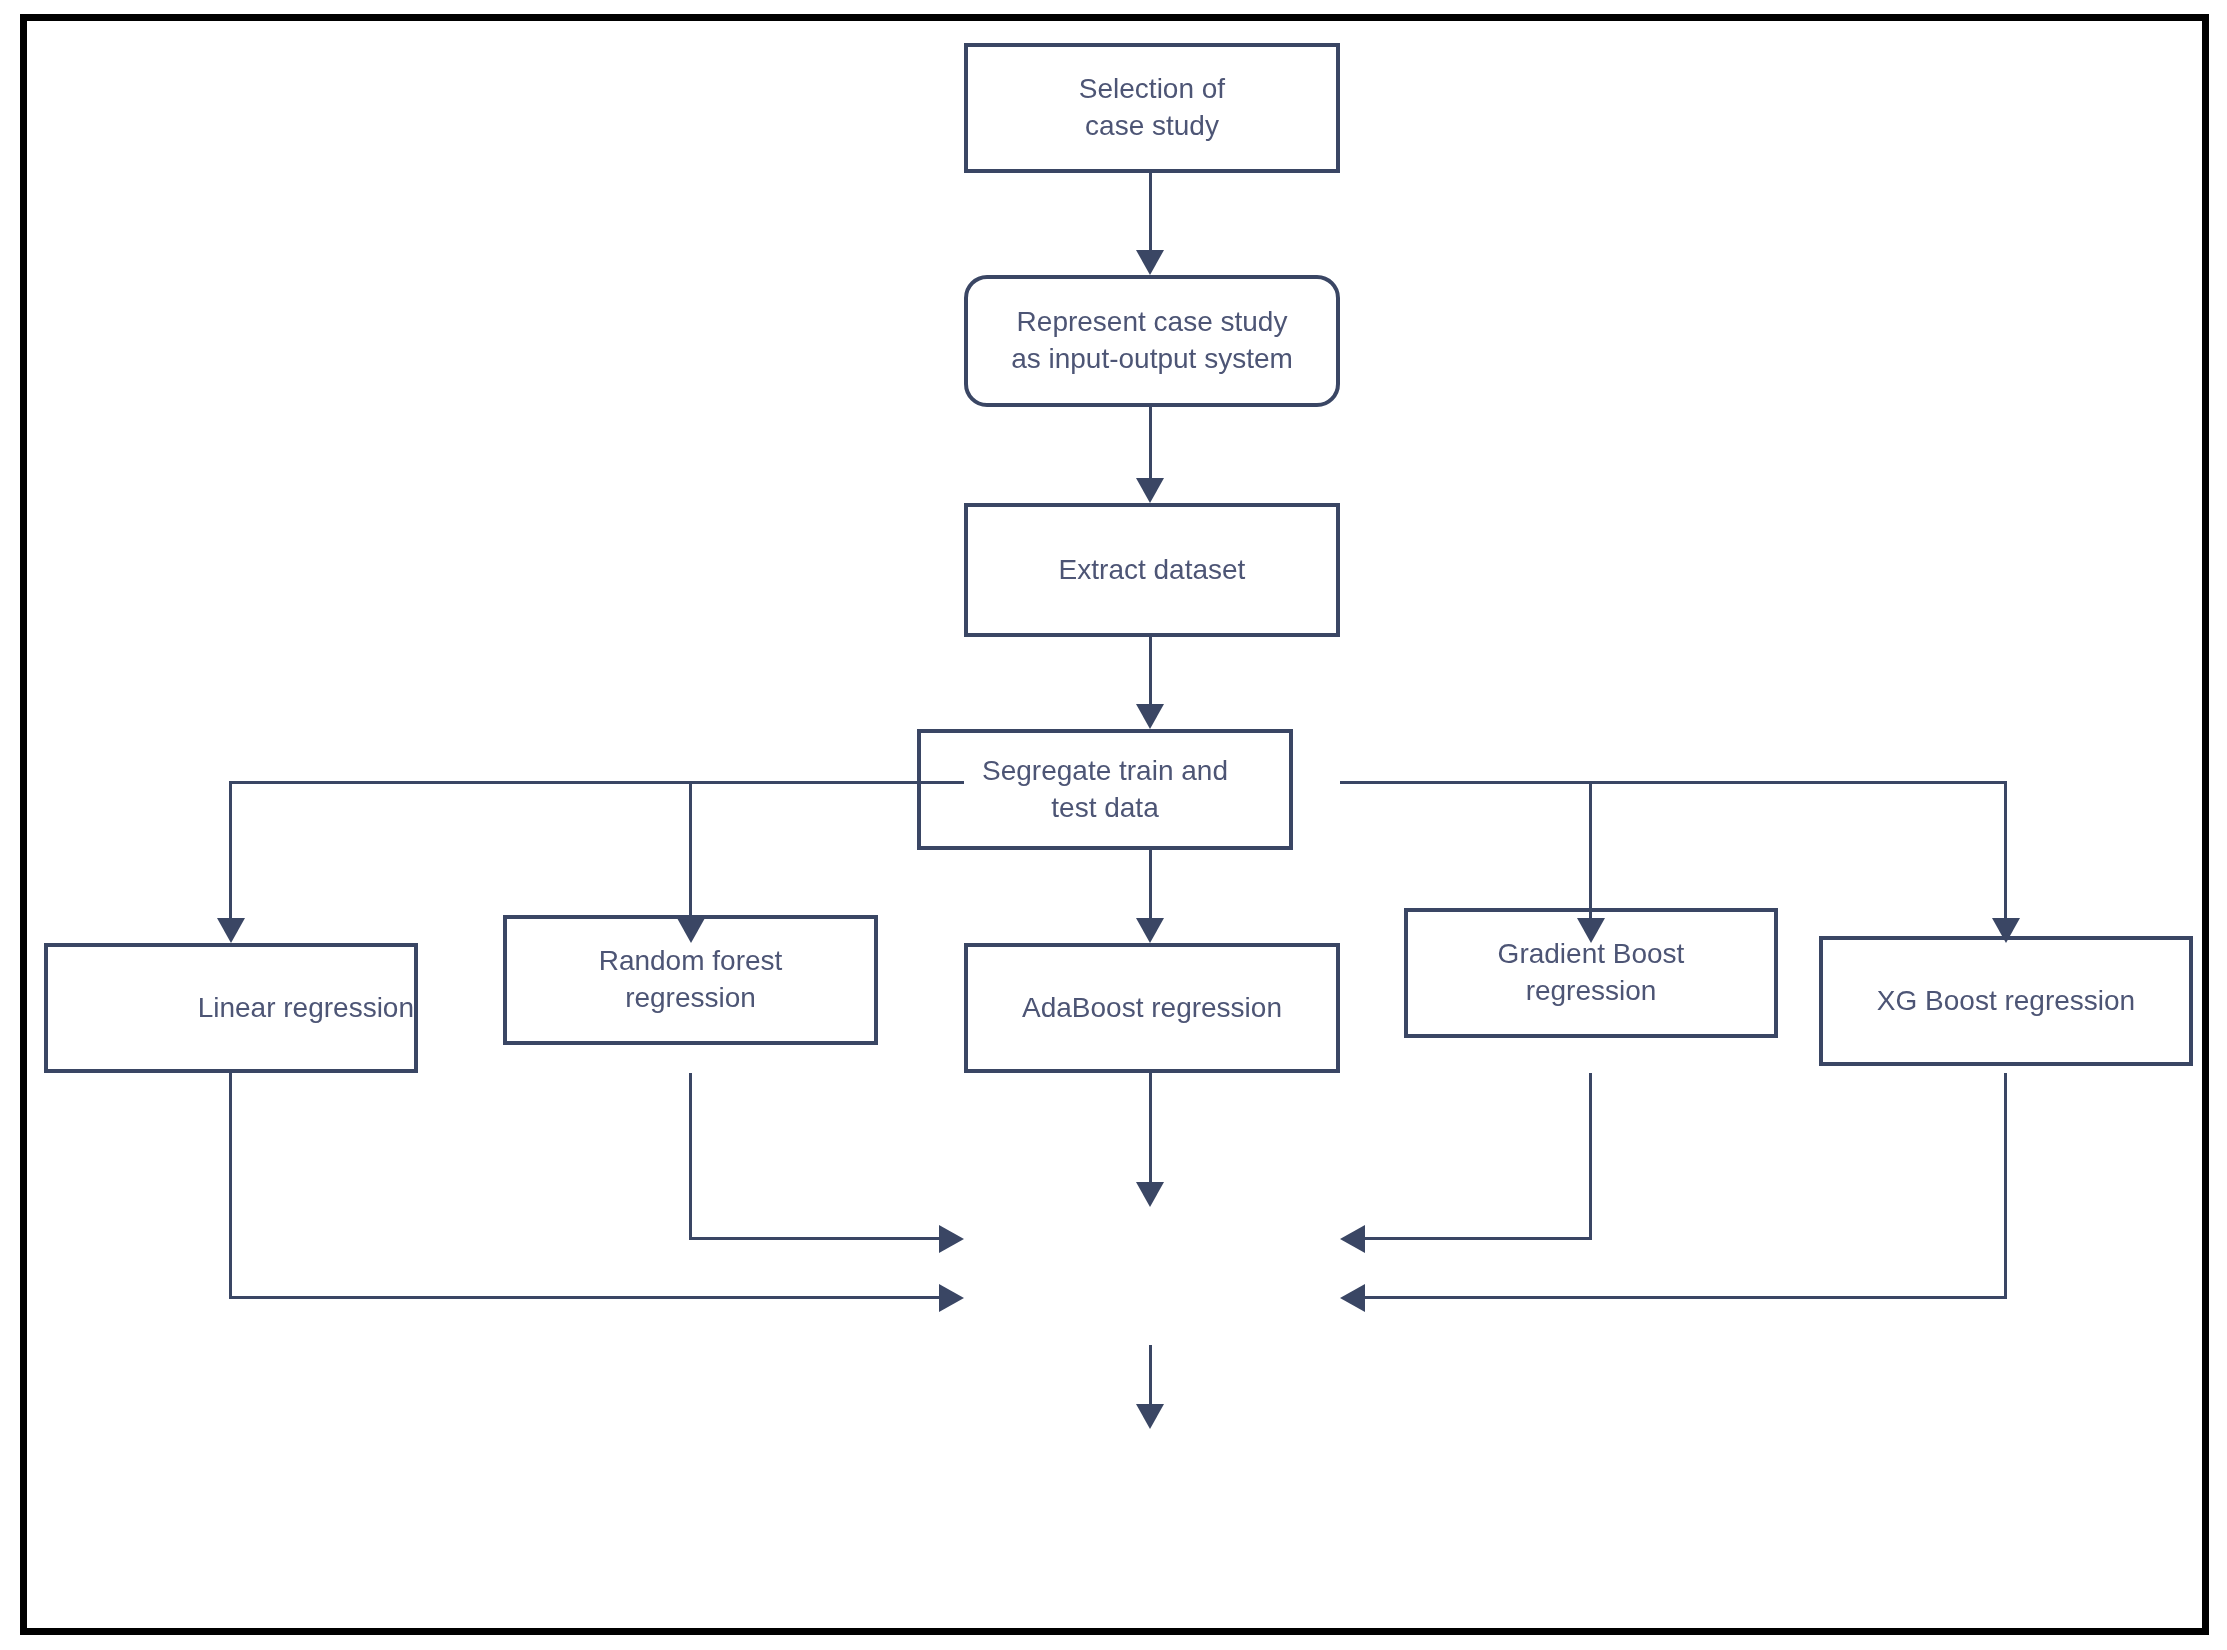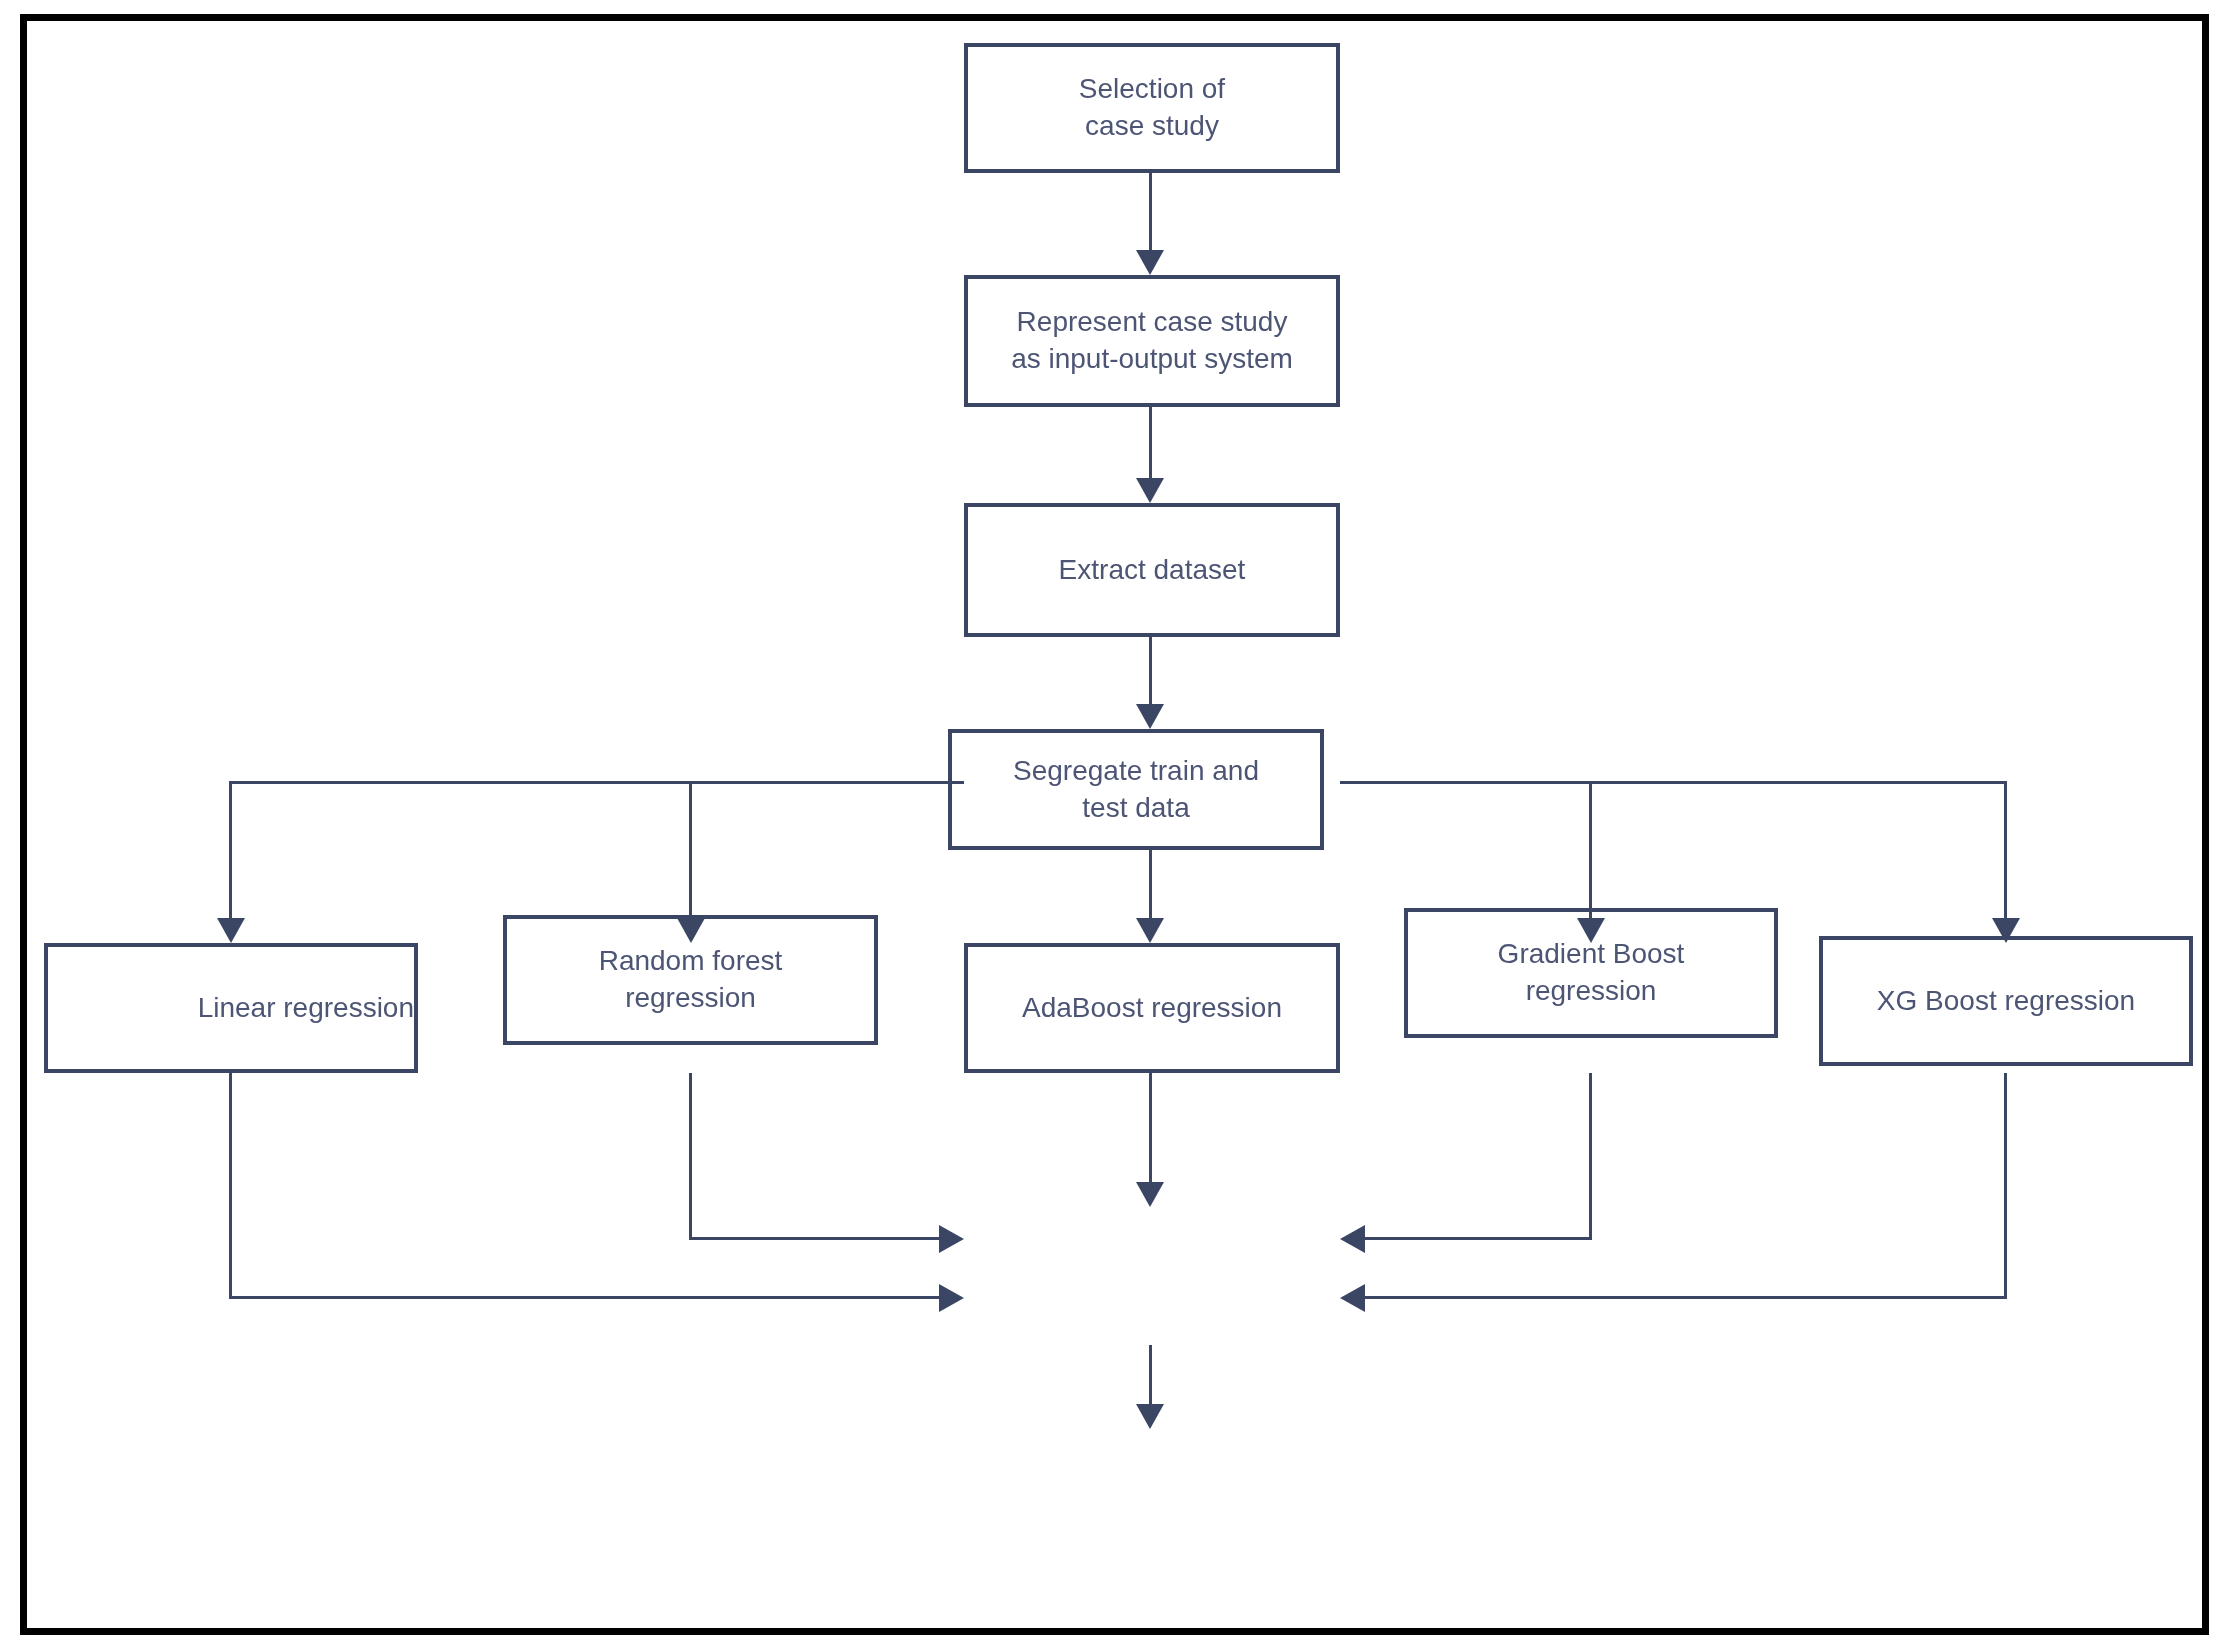--- a/index.html
+++ b/index.html
@@ -25,30 +25,30 @@
 <body>
 
 <div class="canvas">
   <div class="frame"></div>
 
   <div class="node" style="left:964px;top:43px;width:376px;height:130px;">
     <span>Selection of</span>
     <span>case study</span>
   </div>
 
-  <div class="node" style="left:964px;top:275px;width:376px;height:132px;">
+  <div class="node" style="left:964px;top:275px;width:376px;height:132px;border-radius:23px;">
     <span>Represent case study</span>
     <span>as input-output system</span>
   </div>
 
   <div class="node" style="left:964px;top:503px;width:376px;height:134px;">
     <span>Extract dataset</span>
   </div>
 
-  <div class="node" style="left:948px;top:729px;width:376px;height:121px;">
+  <div class="node" style="left:917px;top:729px;width:376px;height:121px;">
     <span>Segregate train and</span>
     <span>test data</span>
   </div>
 
   <div class="node" style="left:44px;top:943px;width:374px;height:130px;align-items:flex-end;">
     <span>Linear regression</span>
   </div>
 
   <div class="node" style="left:503px;top:915px;width:375px;height:130px;">
     <span>Random forest</span>

